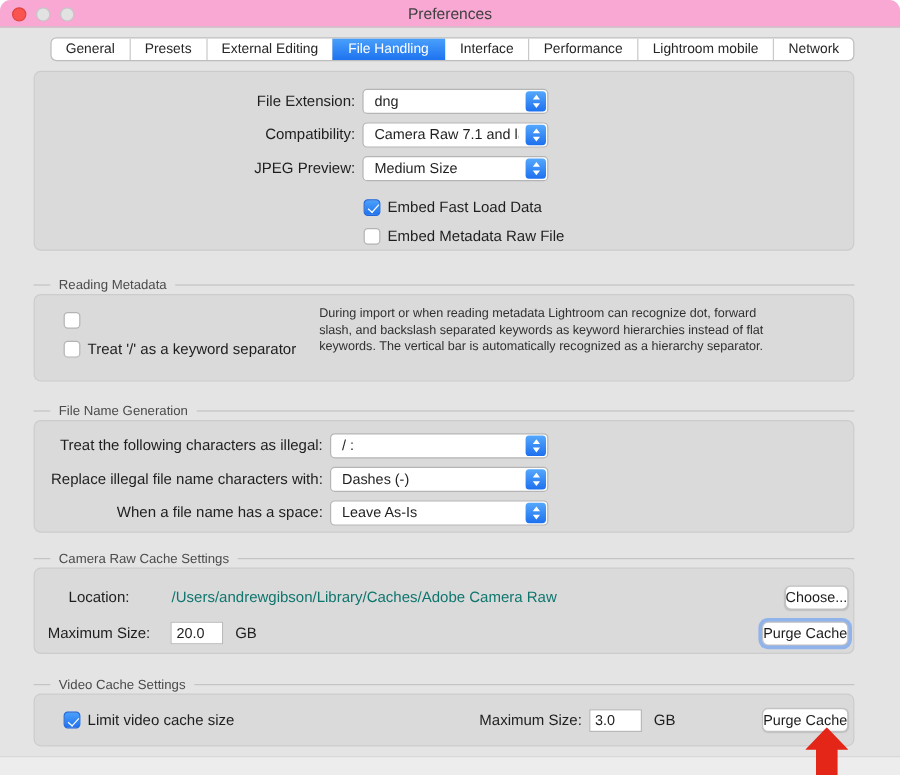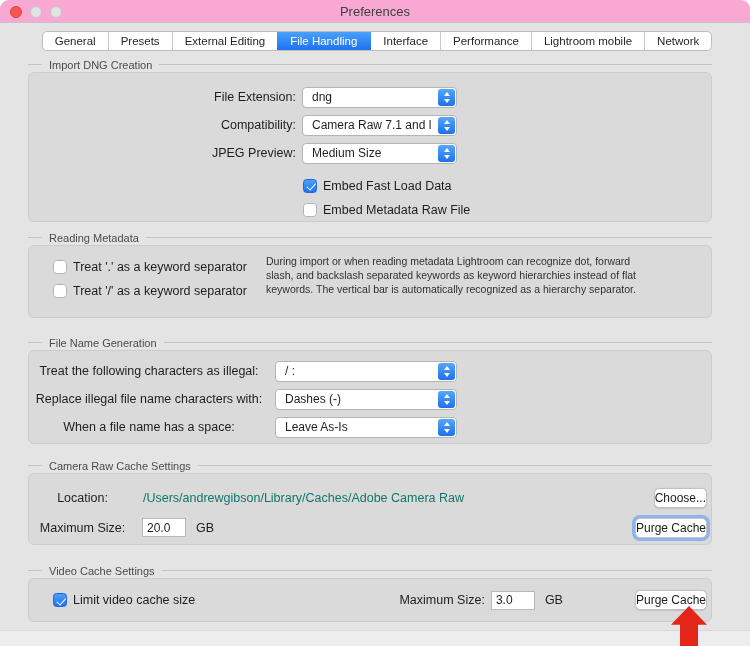--- a/index.html
+++ b/index.html
@@ -54,21 +54,21 @@
     margin-top: 1px; background: #dadada;
     border: 1px solid #cccccc; border-radius: 6px;
   }
 
   
   .form-col { display: flex; flex-direction: column; gap: 6px; }
   .form-row { display: flex; align-items: center; height: 22px; }
   .row-label { font-size: 12.5px; color: #1e1e1e; text-align: right; }
   .import .row-label { width: 267px; }
   .import .popup { width: 155px; }
-  .fng .row-label { width: 240px; text-align: center; }
+  .fng .row-label { width: 240px; }
   .fng .popup { width: 182px; }
 
   .popup {
     position: relative; height: 21px; margin-left: 6px;
     background: #fff; border: 1px solid #b5b5b5; border-radius: 4px;
     display: flex; align-items: center; padding: 0 24px 0 9px;
   }
   .popup-value { font-size: 12px; color: #1f1f1f; white-space: nowrap; overflow: hidden; }
   .stepper {
     position: absolute; right: 1px; top: 1px; bottom: 1px; width: 17px;
@@ -167,21 +167,20 @@
       <div class="seg-item">External Editing</div>
       <div class="seg-item selected">File Handling</div>
       <div class="seg-item">Interface</div>
       <div class="seg-item">Performance</div>
       <div class="seg-item">Lightroom mobile</div>
       <div class="seg-item">Network</div>
     </div>
   </div>
 
   <div class="section import" style="top:58px">
-    <div class="section-title">Import DNG Creation</div>
     <div class="section-box" style="height:150px">
       <div class="form-col">
         <div class="form-row">
           <span class="row-label">File Extension:</span>
           <div class="popup">
             <span class="popup-value">dng</span>
             <span class="stepper"></span>
           </div>
         </div>
         <div class="form-row">
@@ -212,21 +211,20 @@
     </div>
   </div>
 
   <div class="section" style="top:231px">
     <div class="section-title">Reading Metadata</div>
     <div class="section-box" style="height:73px">
       <div class="reading-inner">
         <div class="reading-left">
           <div class="cb-row">
             <span class="cb"></span>
-            <span class="cb-label">Treat '.' as a keyword separator</span>
           </div>
           <div class="cb-row">
             <span class="cb"></span>
             <span class="cb-label">Treat '/' as a keyword separator</span>
           </div>
         </div>
         <div class="reading-desc">During import or when reading metadata Lightroom can recognize dot, forward slash, and backslash separated keywords as keyword hierarchies instead of flat keywords. The vertical bar is automatically recognized as a hierarchy separator.</div>
       </div>
     </div>
   </div>

